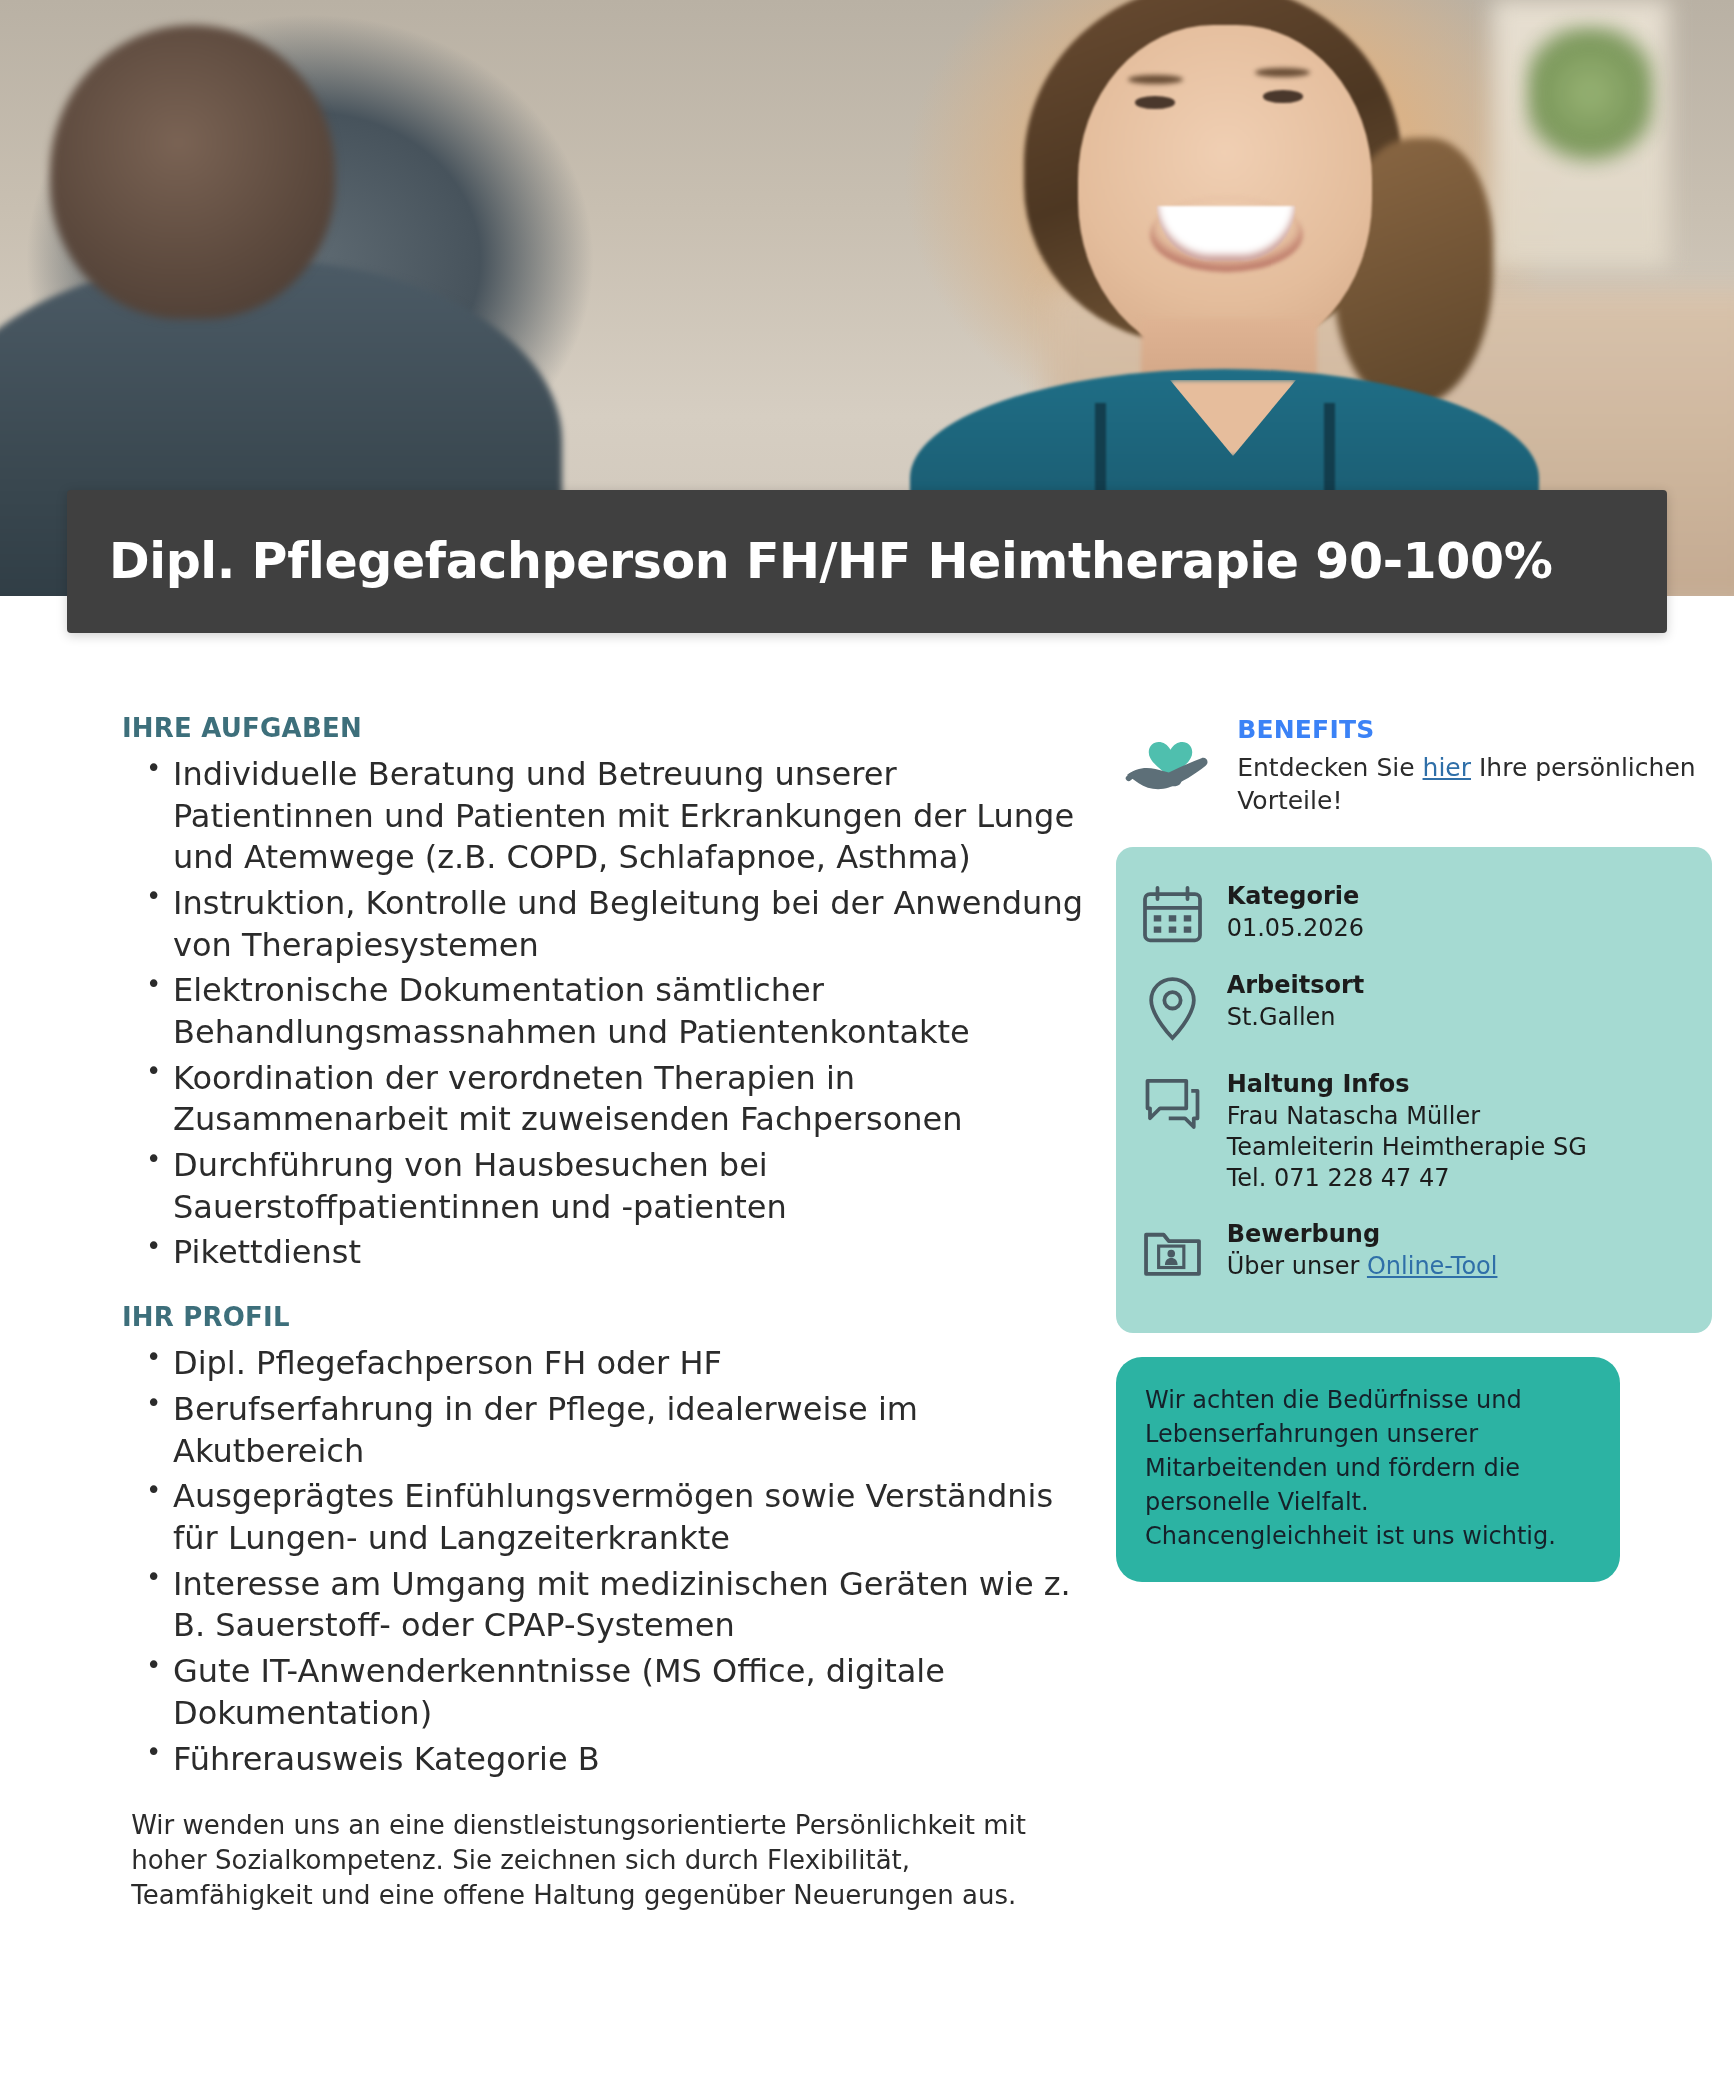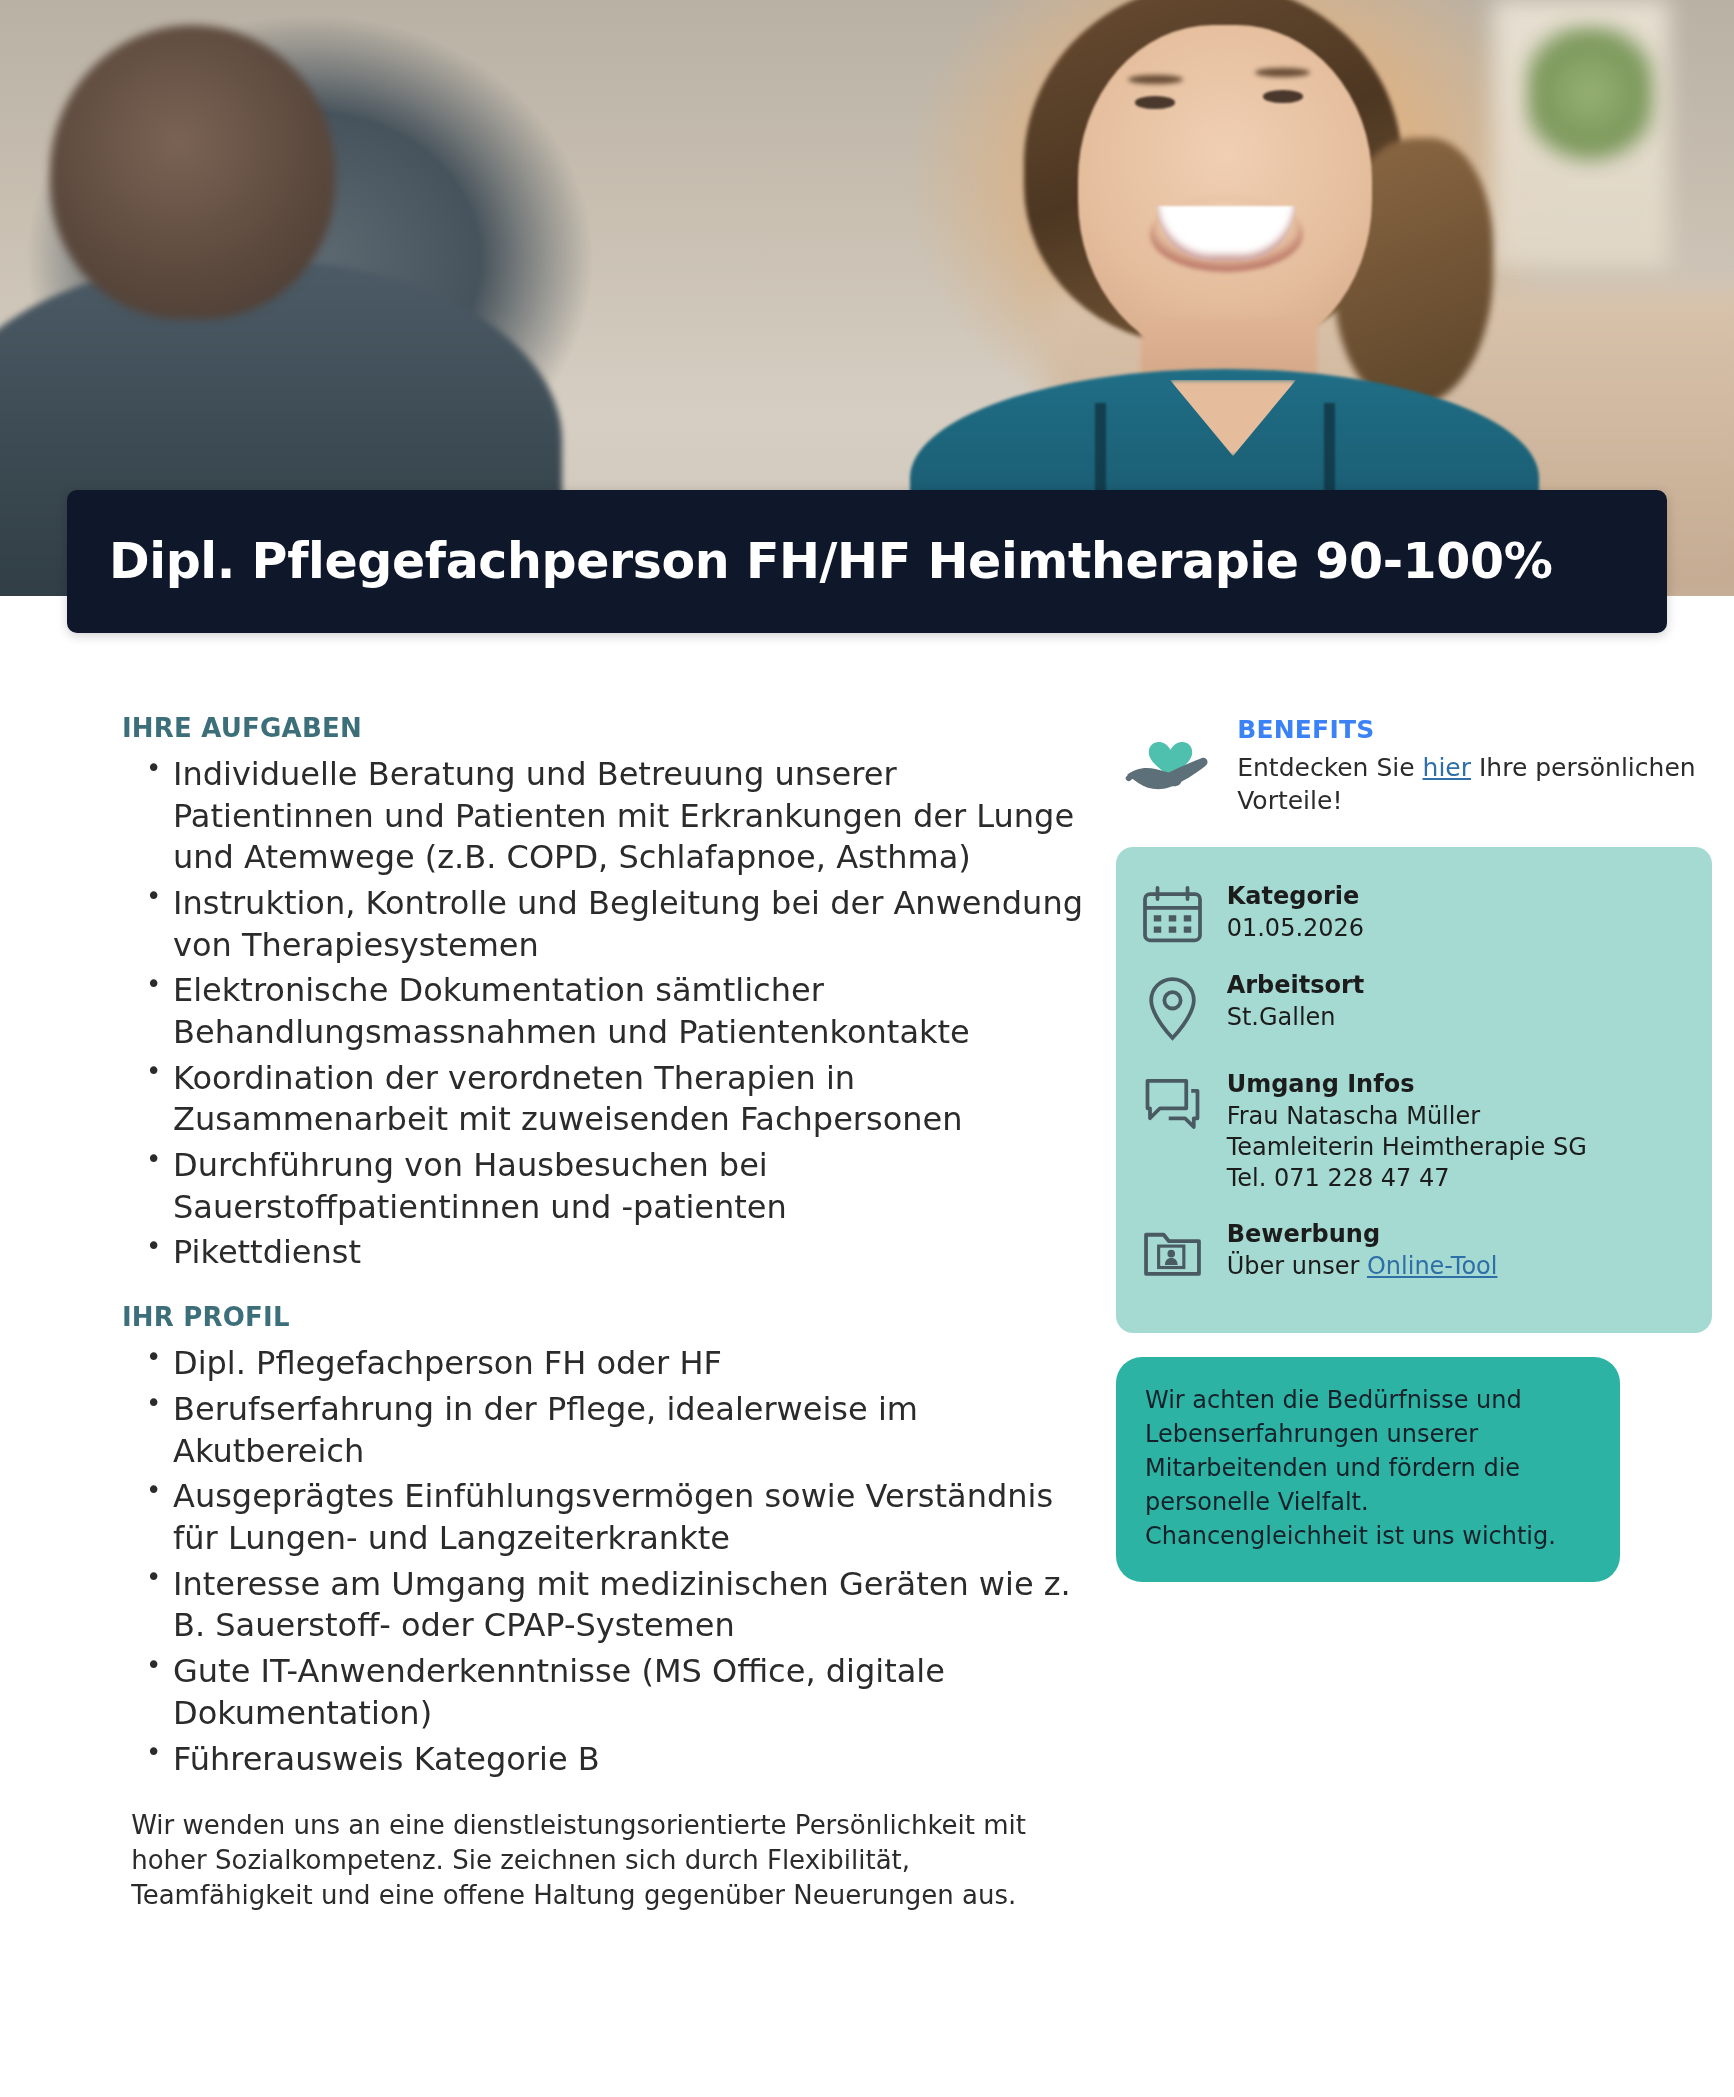--- a/index.html
+++ b/index.html
@@ -168,22 +168,22 @@
     filter: blur(1.3px);
     opacity: .9;
   }
 
   
   .title-bar {
     position: absolute;
     left: 67px; top: 490px;
     width: 1600px;
     height: 143px;
-    background: #0f172a;
-    border-radius: 10px;
+    background: #404040;
+    border-radius: 4px;
     display: flex;
     align-items: center;
     box-shadow: 0 2.5px 11px rgba(0,0,0,.18);
   }
   .title-text {
     color: #ffffff;
     font-family: "DejaVu Sans", sans-serif;
     font-weight: bold;
     font-size: 49px;
     letter-spacing: -0.4px;
@@ -429,21 +429,21 @@
     </div>
 
     <div class="info-item">
       <div class="info-ico">
         <svg viewBox="0 0 100 96" width="63" height="60">
           <path d="M10 14h62v44H30L14 74V58h-4z" fill="none" stroke="#4a5a63" stroke-width="6" stroke-linejoin="round"></path>
           <path d="M80 30h10v44h-6v14L70 74H44" fill="none" stroke="#4a5a63" stroke-width="6" stroke-linejoin="round"></path>
         </svg>
       </div>
       <div>
-        <div class="info-label">Umgang Infos</div>
+        <div class="info-label">Haltung Infos</div>
         <div class="info-value" style="white-space: pre-line;">Frau Natascha Müller
 Teamleiterin Heimtherapie SG
 Tel. 071 228 47 47</div>
       </div>
     </div>
 
     <div class="info-item">
       <div class="info-ico">
         <svg viewBox="0 0 100 90" width="63" height="57">
           <path d="M8 20h28l8 10h48v52H8z" fill="none" stroke="#4a5a63" stroke-width="6" stroke-linejoin="round"></path>

